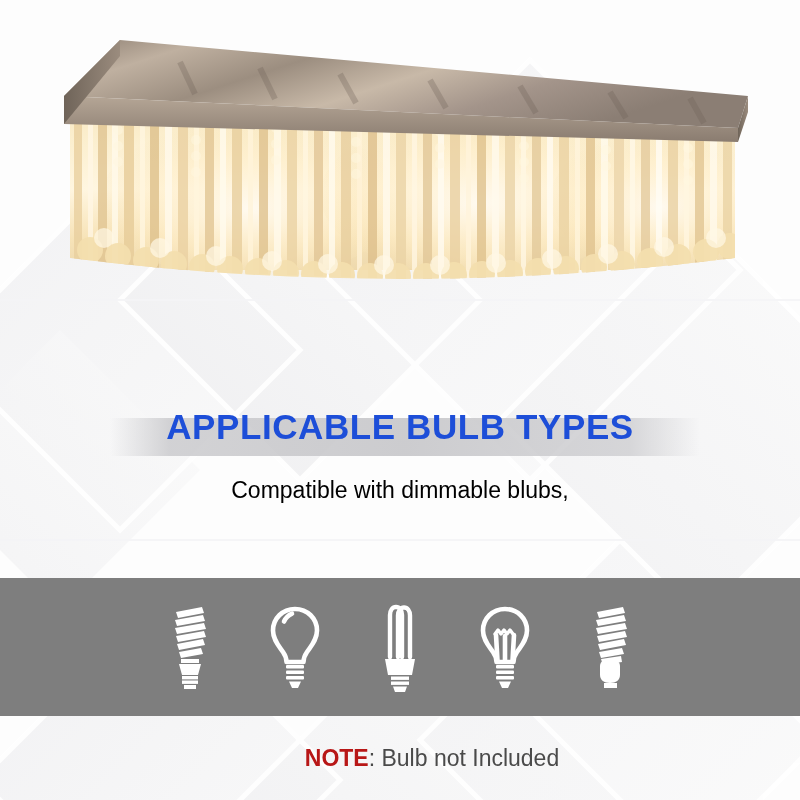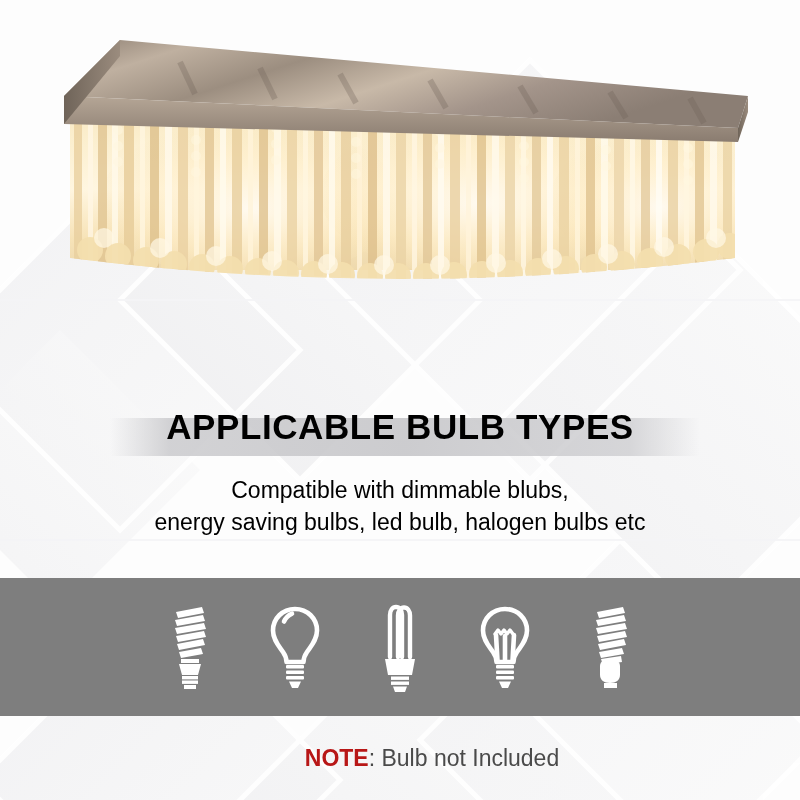--- a/index.html
+++ b/index.html
@@ -22,21 +22,21 @@
   
   .title-wrap{position:absolute;left:0;top:404px;width:800px;height:52px;z-index:3;}
   .title-band{
     position:absolute;left:110px;top:14px;width:590px;height:38px;
     background:linear-gradient(90deg,rgba(210,210,212,0) 0%,rgba(203,203,206,.85) 10%,rgba(200,200,203,.92) 50%,rgba(206,206,209,.8) 88%,rgba(210,210,212,0) 100%);
   }
   .title-text{
     position:absolute;left:0;top:0;width:800px;
     text-align:center;
     font-size:35px;font-weight:bold;letter-spacing:.6px;
-    color:#000000;line-height:46px;
+    color:#1d4ed8;line-height:46px;
     font-family:"Liberation Sans", sans-serif;
   }
 
   
   .subtitle{
     position:absolute;left:0;top:474px;width:800px;
     text-align:center;color:#000000;
     font-size:23px;line-height:32px;font-weight:400;
     z-index:3;font-family:"Liberation Sans", sans-serif;
   }
@@ -280,21 +280,20 @@
     </svg>
   </div>
 
   <div class="title-wrap">
     <div class="title-band"></div>
     <div class="title-text">APPLICABLE BULB TYPES</div>
   </div>
 
   <div class="subtitle">
     <div>Compatible with dimmable blubs,</div>
-    <div>energy saving bulbs, led bulb, halogen bulbs etc</div>
   </div>
 
   <div class="icon-band">
     <div class="icon-row">
 
       <div class="icon-cell">
         <svg width="52" height="88" viewBox="0 0 52 88">
           <g fill="#ffffff">
             <path d="M12,9 L38,4 L40,10 L14,15 Z"></path>
             <path d="M11,17 L39,12 L41,18 L13,23 Z"></path>

